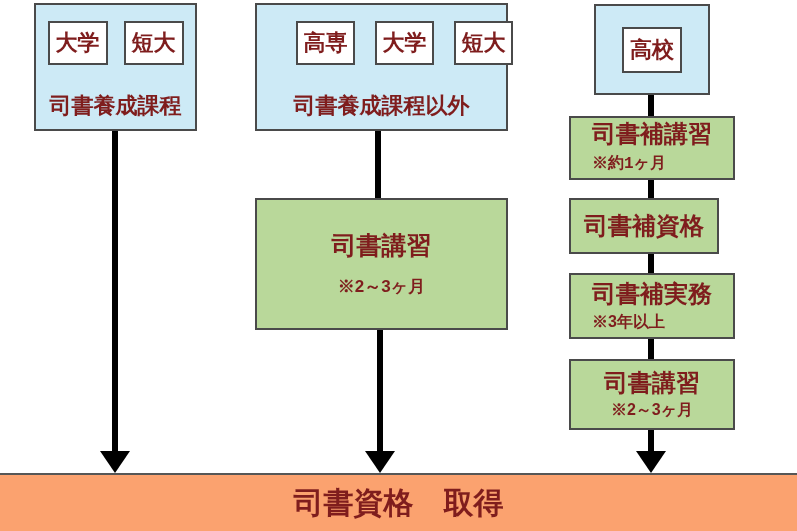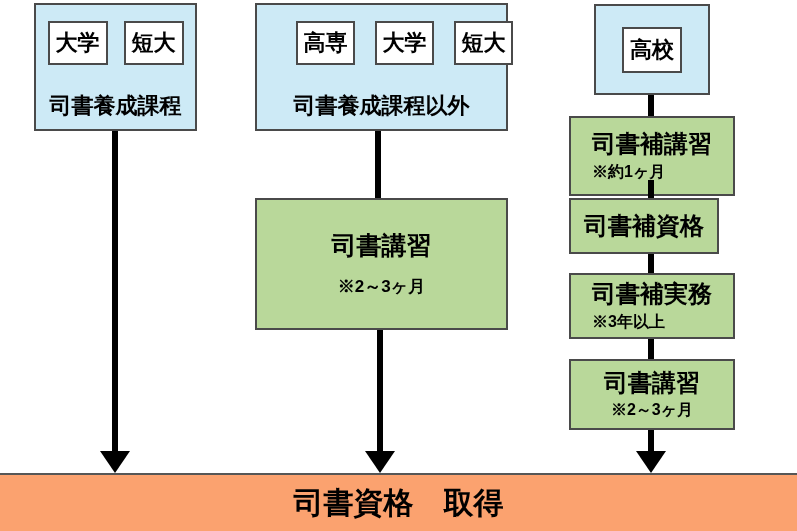--- a/index.html
+++ b/index.html
@@ -1,18 +1,18 @@
 <!DOCTYPE html>
 <html><head>
 <meta charset="utf-8">
 <style>
   html,body { margin:0; padding:0; background:#fff; }
   .canvas {
     position:relative; width:797px; height:531px; background:#ffffff;
-    overflow:hidden; font-family:"Liberation Sans", sans-serif; color:#000000;
+    overflow:hidden; font-family:"Liberation Sans", sans-serif; color:#7f1d1d;
   }
   .box { position:absolute; box-sizing:border-box; border:2px solid #4a4a4a; }
   .source {
     background:#cdeaf6; display:flex; flex-direction:column;
     align-items:center; justify-content:space-between; padding:16px 0 12px;
   }
   #src1 { left:34px;  top:3px; width:163px; height:128px; }
   #src2 { left:255px; top:3px; width:253px; height:128px; }
   #src3 { left:594px; top:4px; width:116px; height:91px; justify-content:center; padding:0; }
   .chip-row { display:flex; gap:16px; }
@@ -21,21 +21,21 @@
     box-sizing:border-box; border:2px solid #4a4a4a; background:#ffffff;
     width:60px; height:44px; display:flex; align-items:center; justify-content:center;
     font-size:22px; font-weight:bold; line-height:1;
   }
   #src2 .chip { width:59px; }
   #src3 .chip { height:46px; }
   .source-label { font-size:22px; font-weight:bold; line-height:1; }
 
   .step { background:#b9d89a; display:flex; align-items:center; justify-content:center; }
   #stepm { left:255px; top:198px; width:253px; height:132px; }
-  #step1 { left:569px; top:116px; width:166px; height:80px; }
+  #step1 { left:569px; top:116px; width:166px; height:64px;font-family:Liberation Mono, monospace; }
   #step2 { left:569px; top:198px; width:150px; height:56px; }
   #step3 { left:569px; top:273px; width:166px; height:66px; }
   #step4 { left:569px; top:359px; width:166px; height:71px; }
   .step-inner { width:max-content; text-align:center; }
   .step-title { font-size:24px; font-weight:bold; line-height:1.15; }
   .step-note  { font-size:16px; font-weight:bold; line-height:1.25; margin-top:4px; }
   .note-left  { text-align:left; }
   #stepm .step-title { font-size:25px; }
   #stepm .step-note  { margin-top:16px; font-size:17px; }
 

